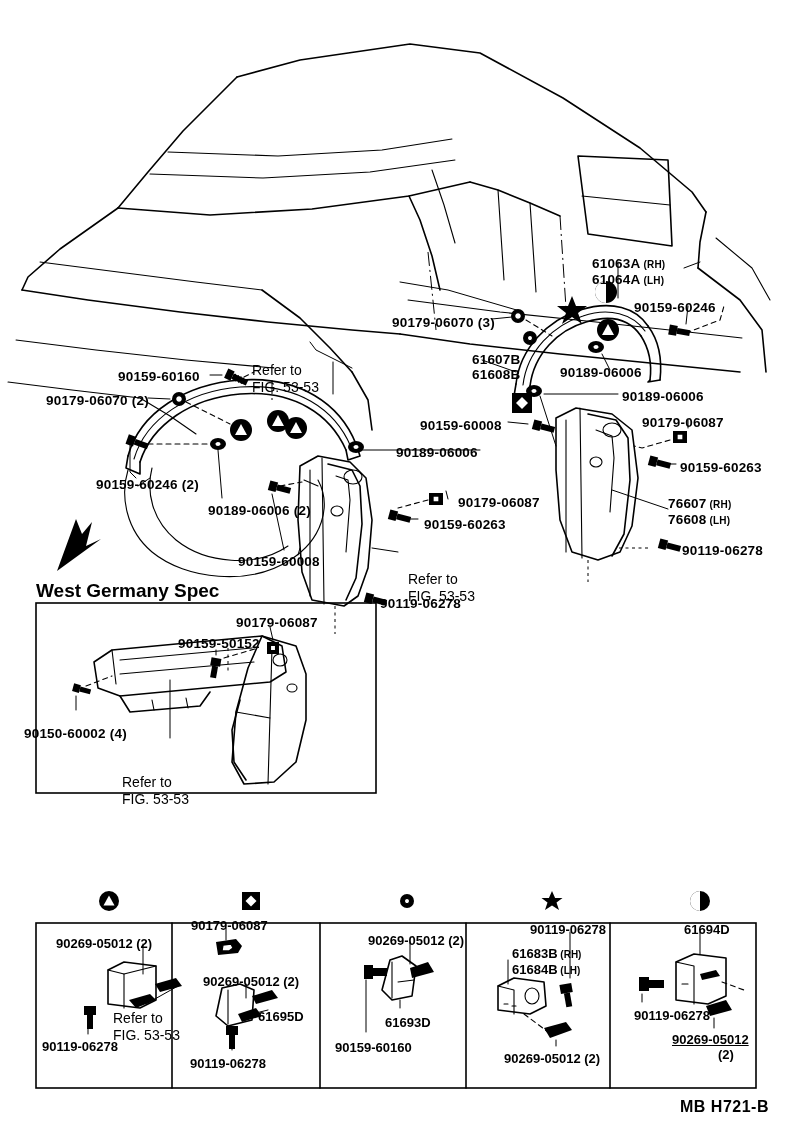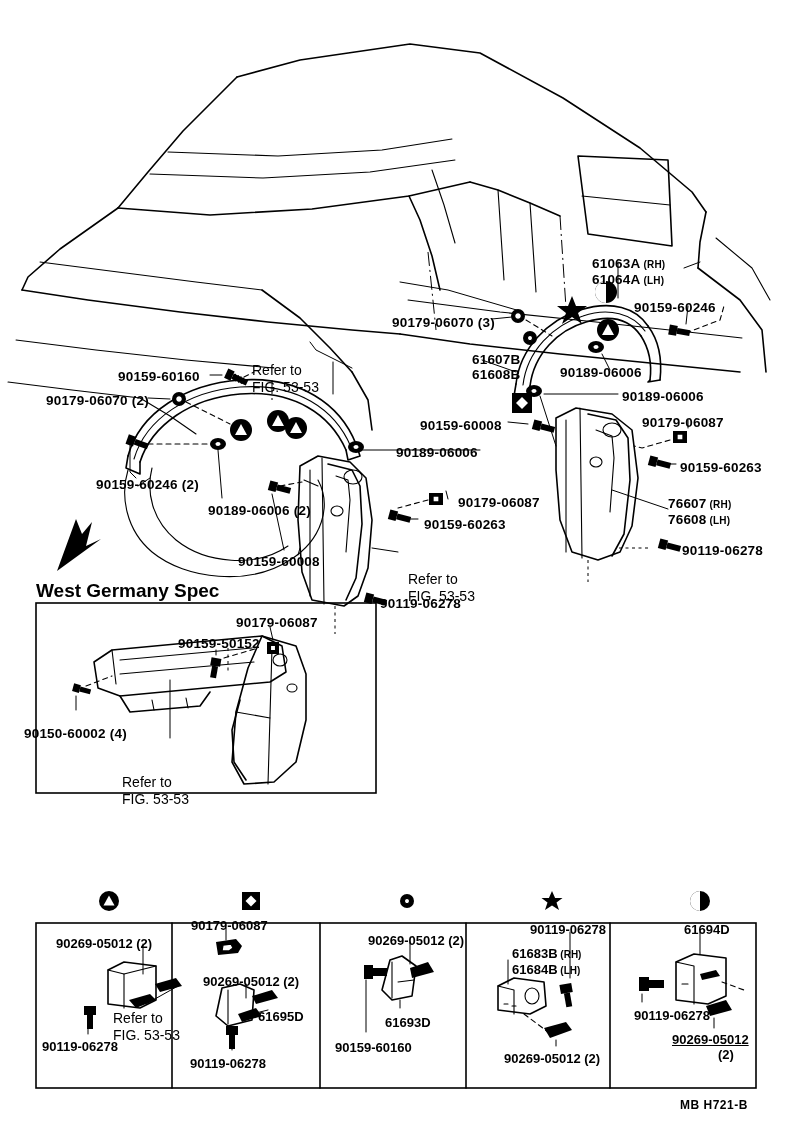--- a/index.html
+++ b/index.html
@@ -10,21 +10,21 @@
   }
   #sheet{position:absolute;inset:0;}
   svg#art{position:absolute;left:0;top:0;width:792px;height:1126px;}
   .lbl{
     position:absolute;white-space:pre;font-weight:bold;
     font-size:13.5px;letter-spacing:.2px;line-height:14px;
   }
   .lbl.two{line-height:15px;}
   .refer{font-weight:normal;font-size:14px;line-height:17px;white-space:pre;margin-top:32px;}
   .wg-title{position:absolute;font-weight:bold;font-size:19px;}
-  .mb{position:absolute;font-weight:bold;font-size:12px;letter-spacing:.5px;}
+  .mb{position:absolute;font-weight:bold;font-size:16px;letter-spacing:.5px;}
   .sup{font-size:10px;font-weight:bold;}
   .cell-lbl{position:absolute;white-space:pre;font-weight:bold;font-size:13px;line-height:15px;}
   .cell-lbl .sup{font-size:10px;}
 </style>
 </head>
 <body>
 
 <div id="sheet">
 
 <svg id="art" viewBox="0 0 792 1126">

